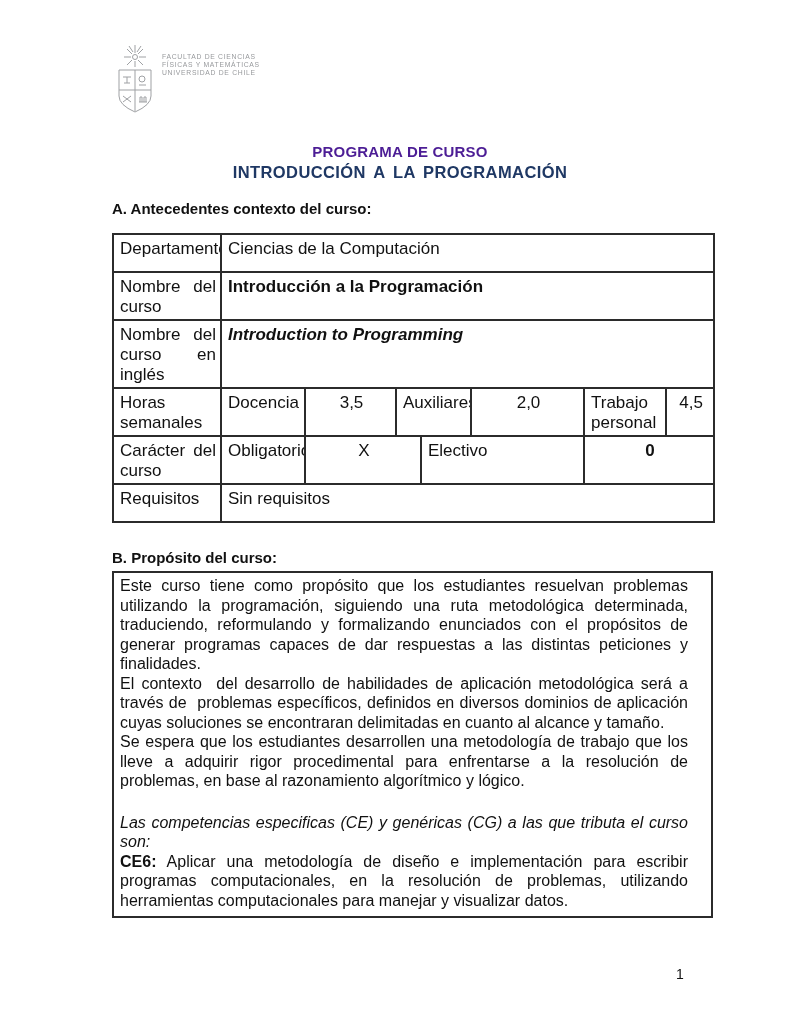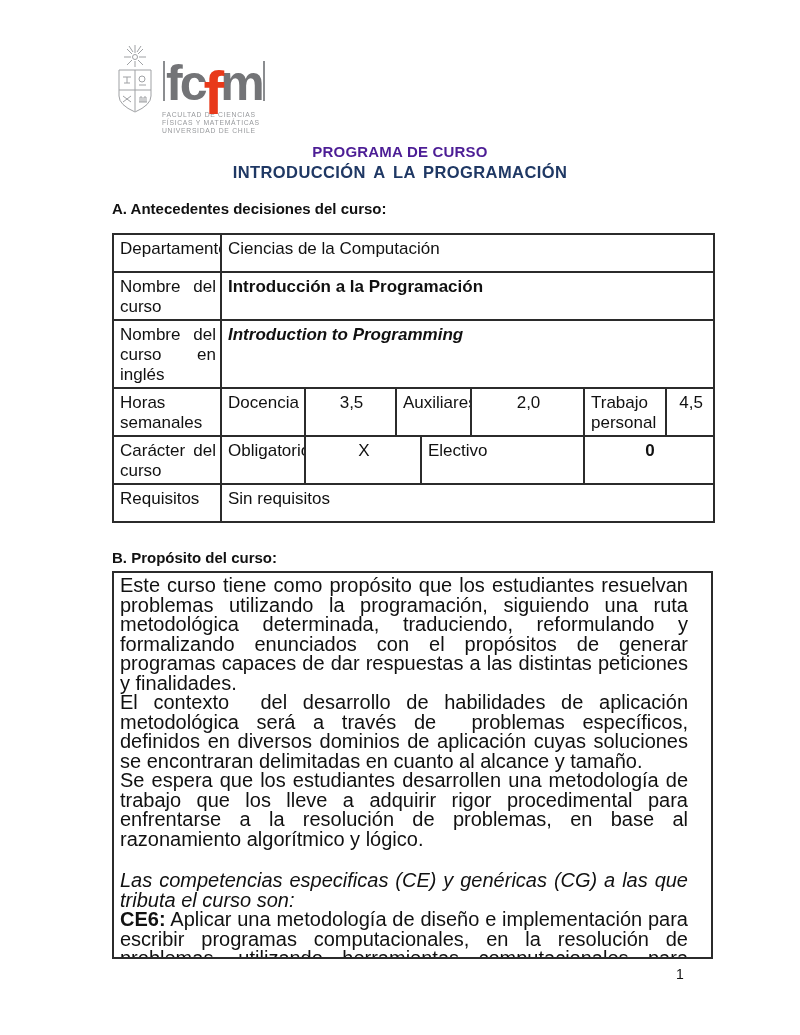--- a/index.html
+++ b/index.html
@@ -42,21 +42,21 @@
   table.course td { border:2px solid #2b2b2b; padding:4px 4px 2px 6px; vertical-align:top; overflow:hidden; }
   td.lbl { text-align:justify; }
   td.ctr { text-align:center; }
   td.mid { vertical-align:middle; }
   td.bold { font-weight:bold; }
   td.boldital { font-weight:bold; font-style:italic; }
 
   
   .purpose-box { position:absolute; top:571px; left:112px; width:601px;
                  border:2px solid #2b2b2b; padding:3px 23px 6px 6px;
-                 font-size:20px; line-height:19.5px; color:#111;
+                 font-size:16px; line-height:19.5px; color:#111;
                  max-height:388px; overflow:hidden; }
   .purpose-box p { margin:0; text-align:justify; white-space:pre-wrap; }
   .purpose-box p.gap { margin-top:22px;font-style:italic; }
   .lead { font-weight:bold; }
 
   .page-number { position:absolute; top:966px; left:676px; font-size:14px; color:#111; }
 </style>
 </head>
 <body>
 
@@ -81,41 +81,34 @@
       <line x1="23" y1="25" x2="23" y2="66"></line>
       <line x1="7" y1="45" x2="39" y2="45"></line>
 
       <path d="M11,32 h8 M15,32 v6 M12,38 h6"></path>
       <circle cx="30" cy="34" r="3"></circle>
       <path d="M27,40 h7"></path>
       <path d="M11,51 l8,6 M11,57 l8,-6"></path>
       <path d="M27,57 h8 M28,57 v-5 h2 v5 M32,57 v-5 h2 v5"></path>
     </svg>
     <div class="wordmark-wrap">
-      <div class="wordmark">
-        <span class="wm-bar"></span>
-        <span class="wm-letter">fc</span>
-        <span class="wm-red">f</span>
-        <span class="wm-letter">m</span>
-        <span class="wm-bar"></span>
-      </div>
       <div class="logo-caption">
         <div>FACULTAD DE CIENCIAS</div>
         <div>FÍSICAS Y MATEMÁTICAS</div>
         <div>UNIVERSIDAD DE CHILE</div>
       </div>
     </div>
   </div>
 
   <div class="titles">
     <div class="doc-title">PROGRAMA DE CURSO</div>
     <div class="doc-subtitle">INTRODUCCIÓN A LA PROGRAMACIÓN</div>
   </div>
 
-  <div class="sec-heading sec-a">A. Antecedentes decisiones del curso:</div>
+  <div class="sec-heading sec-a">A. Antecedentes contexto del curso:</div>
 
   <table class="course">
     <colgroup>
       <col style="width:108px">
         <col style="width:84px">
         <col style="width:52px">
       <col style="width:39px">
         <col style="width:25px">
         <col style="width:50px">
       <col style="width:113px">

